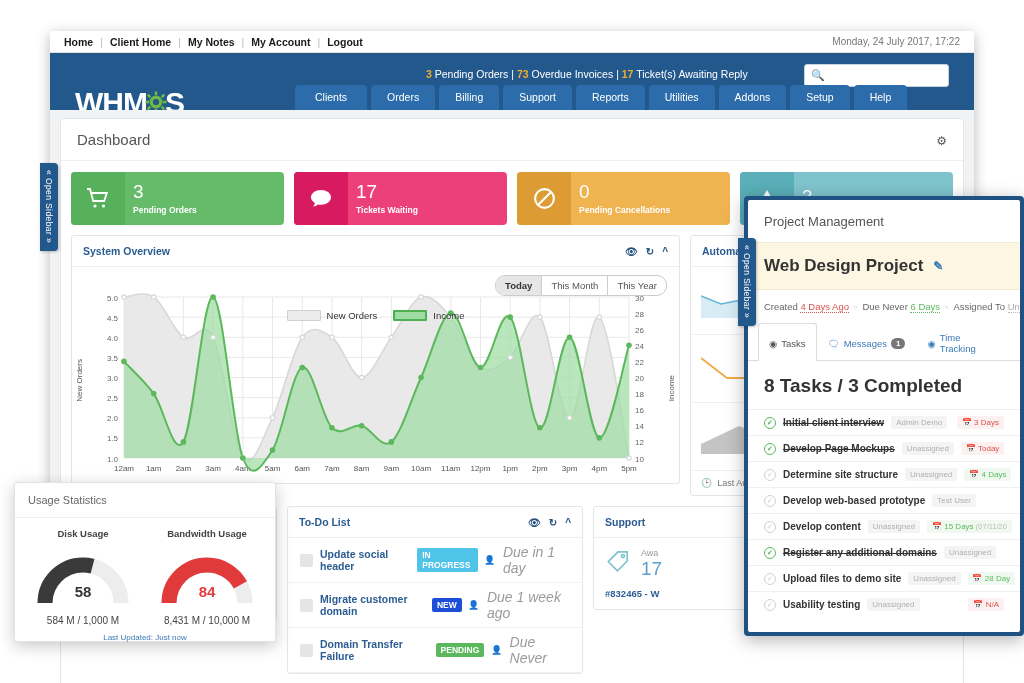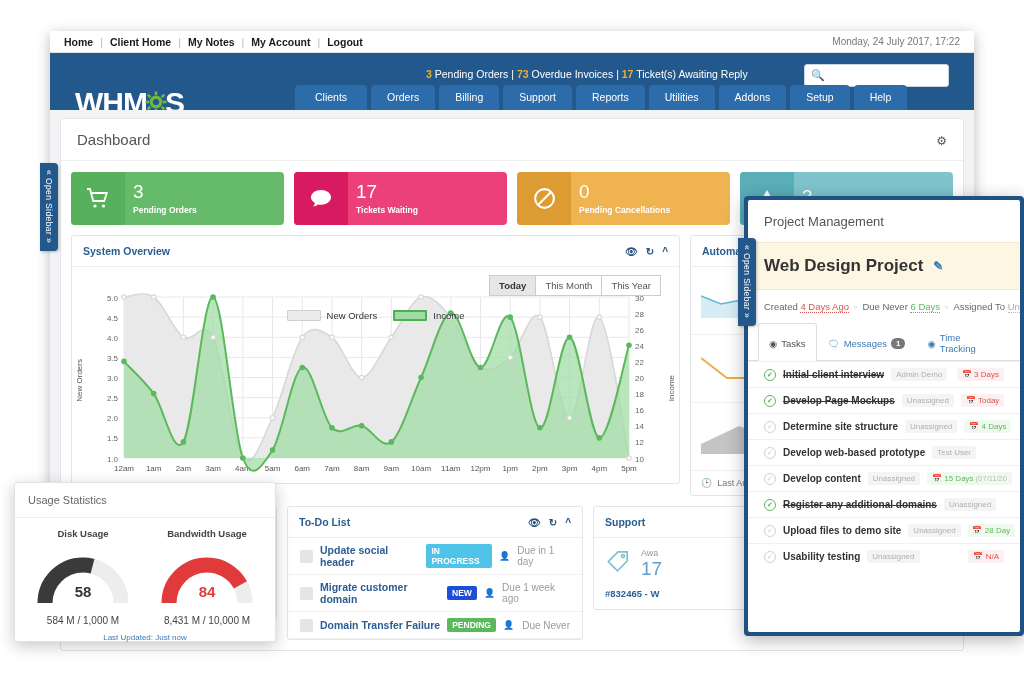--- a/index.html
+++ b/index.html
@@ -96,22 +96,22 @@
     border-bottom:1px solid #eceef0; display:flex; align-items:center;
   }
   .wtools { margin-left:auto; display:flex; gap:8px; color:#29517e; font-size:10px; }
 
   .w-sys { width: 609px; }
   .w-auto { width: 205px; }
 
   
   .chartwrap { position:relative; height: 216px; padding: 8px 10px 4px; }
   .rangebtns {
-    position:absolute; right: 18px; top: 8px; display:flex; z-index: 3;
-    border:1px solid #ccc; border-radius:0; overflow:hidden; background:#fff;
+    position:absolute; right: 12px; top: 8px; display:flex; z-index: 3;
+    border:1px solid #ccc; border-radius:10px; overflow:hidden; background:#fff;
   }
   .rangebtns div { font-size: 9.5px; padding: 4px 9px; color:#555; border-left:1px solid #ccc; cursor:pointer;}
   .rangebtns div:first-child { border-left:0; background:#e6e6e6; color:#333; font-weight:bold; }
 
   .legend {
     position:absolute; left:0; right:0; top: 43px; display:flex; justify-content:center;
     gap: 16px; font-size: 9.5px; color:#333; z-index:2;
   }
   .legend span { display:flex; align-items:center; gap:6px; }
   .sw { width: 34px; height: 11px; display:inline-block; border-radius:1px; }
@@ -145,21 +145,21 @@
   .incrow .v { font-size: 19px; color:#efa33b; }
   .incrow.alt .v { color:#333; font-size: 19px; }
 
   .todoitem {
     display:flex; align-items:center; gap: 7px; padding: 6px 12px;
     border-bottom:1px solid #f2f2f2; font-size: 10.5px; color:#2b5d92; font-weight:bold;
   }
   .cb { width:13px; height:13px; background:#e4e5e7; border-radius:2px; flex:none; }
   .badge { font-size: 8.5px; color:#fff; padding: 2px 5px; border-radius:2px; font-weight:bold; }
   .b-blue { background:#4fc3e8; } .b-yellow { background:#1d4ed8; } .b-green { background:#5cb85c; }
-  .todoitem .due { margin-left:auto; color:#9b9b9b; font-weight:normal; font-size:10px; }
+  .todoitem .due { margin-left:auto; color:#9b9b9b; font-weight:normal; font-size:14px;font-style:italic; }
   .person { font-size: 9px; color:#9a9a9a; }
   .person.g { color:#6abf69; }
 
   .supportbody { padding: 10px 11px; }
   .supportbody .tag { color:#7fc4cc; font-size: 22px; }
   .supportbody .aw { font-size: 9px; color:#999; }
   .supportbody .awn { font-size: 19px; color:#5f9fd0; }
   .tix { font-size: 9.5px; color:#2b5d92; font-weight:bold; margin-top: 8px; }
 
   
@@ -640,20 +640,21 @@
           <span>🗨</span>
           <span>Messages</span>
           <span class="cnt">1</span>
         </div>
         <div class="pmtab">
           <span>◉</span>
           <span>Time Tracking</span>
         </div>
       </div>
 
+      <div class="pmcount">8 Tasks / 3 Completed</div>
 
       <div id="tasklist">
           <div class="taskrow done">
             <span class="chk done" style="border: 1.4px solid rgb(92, 184, 92); border-radius: 50%; width: 12px; height: 12px; display: inline-flex; align-items: center; justify-content: center; font-size: 7px; flex: 0 0 auto; color: rgb(92, 184, 92);">✔</span>
             <span class="nm">Initial client interview</span>
             <span class="pill">Admin Demo</span>
             <span class="datepill dp-red">📅 3 Days</span>
           </div>
           <div class="taskrow done">
             <span class="chk done" style="border: 1.4px solid rgb(92, 184, 92); border-radius: 50%; width: 12px; height: 12px; display: inline-flex; align-items: center; justify-content: center; font-size: 7px; flex: 0 0 auto; color: rgb(92, 184, 92);">✔</span>

